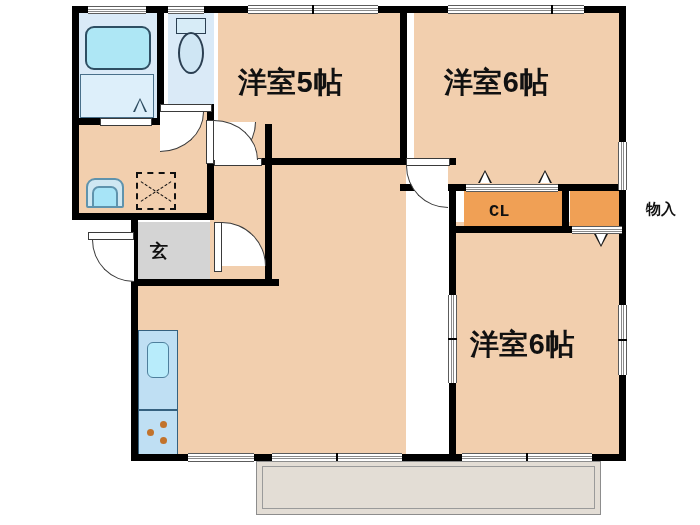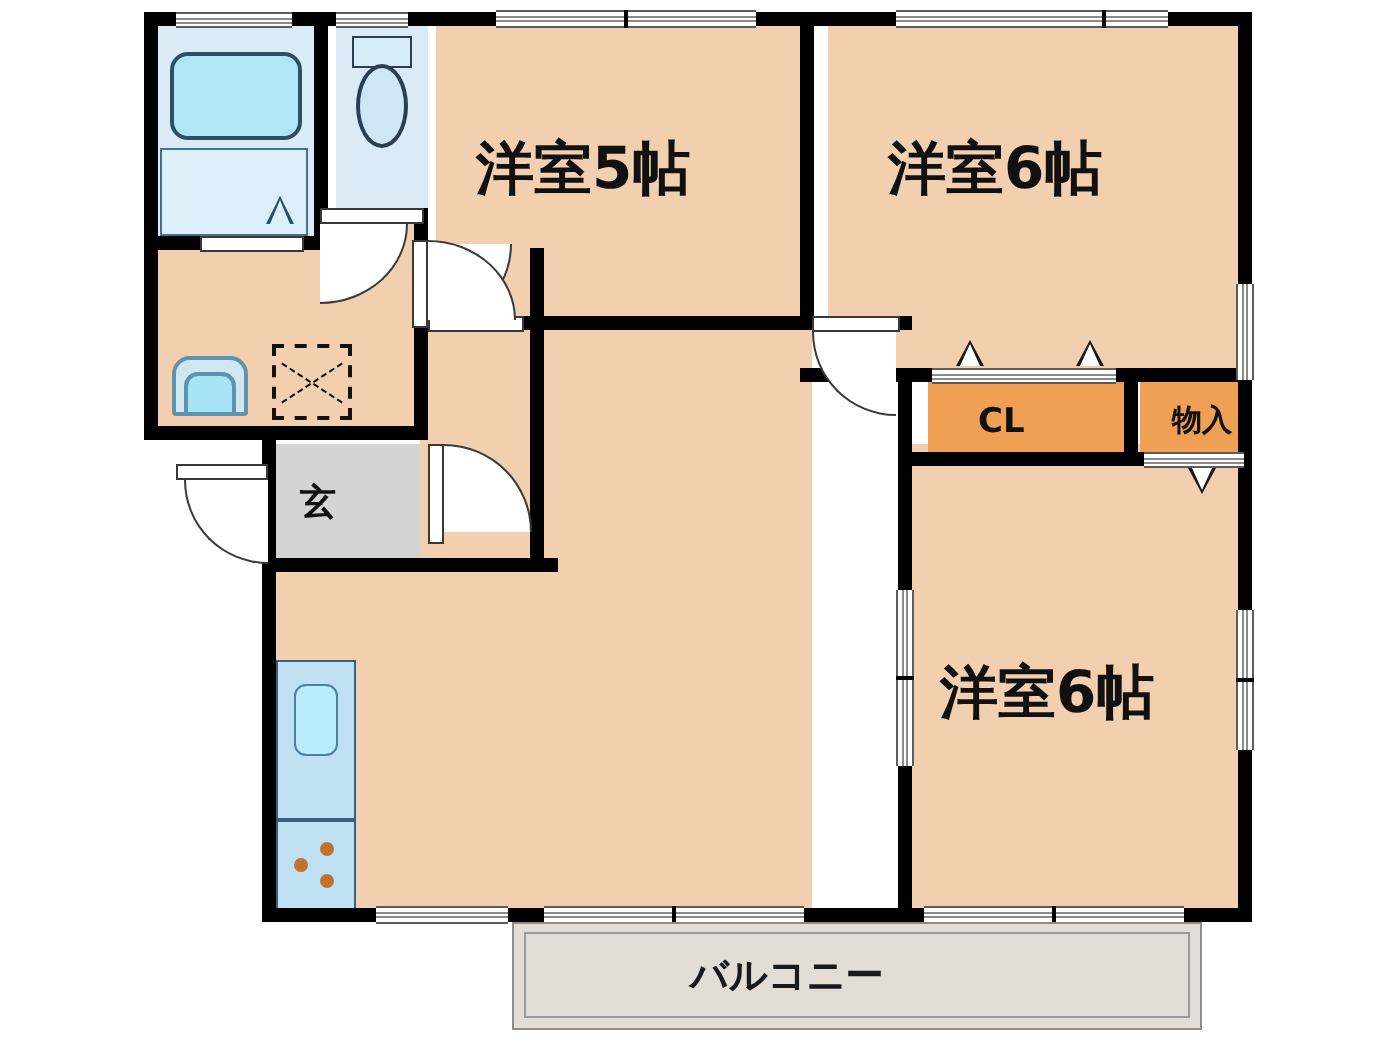--- a/index.html
+++ b/index.html
@@ -1,18 +1,18 @@
 <!DOCTYPE html>
 <html><head>
 <meta charset="utf-8">
 <style>
   html,body{margin:0;padding:0;background:#ffffff;}
   body{width:700px;height:525px;overflow:hidden;
        font-family:"DejaVu Sans","Liberation Sans",sans-serif;}
-  #plan{position:relative;width:604px;height:525px;background:#ffffff;}
+  #plan{position:relative;width:604px;height:525px;background:#ffffff;font-family:Liberation Mono, monospace;}
 
   
   .room      {position:absolute;background:#f2cfae;}
   .wetroom   {position:absolute;background:#daeaf7;}
   .genkan    {position:absolute;background:#d4d4d4;}
   .closet    {position:absolute;background:#f0a055;}
   .balcony   {position:absolute;background:#e3ddd5;border:1px solid #8d8d8d;box-sizing:border-box;}
   .balcony-inner{position:absolute;border:1px solid #9a9a9a;box-sizing:border-box;}
   .wall      {position:absolute;background:#000000;}
 
@@ -206,21 +206,20 @@
 
   <div class="lbl lbl-room" style="left:238px;top:70px;">洋室5帖</div>
 
   <div class="lbl lbl-room" style="left:444px;top:70px;">洋室6帖</div>
 
 
   <div class="lbl lbl-room" style="left:470px;top:332px;">洋室6帖</div>
 
   <div class="lbl lbl-cl" style="left:489px;top:203px;">CL</div>
 
-  <div class="lbl lbl-mono" style="left:546px;top:203px;padding-left:40px;">物入</div>
+  <div class="lbl lbl-mono" style="left:606px;top:203px;padding-left:40px;">物入</div>
 
   <div class="lbl lbl-gen" style="left:150px;top:243px;">玄</div>
 
   <div class="balcony" style="left:256px;top:461px;width:345px;height:54px;"></div>
   <div class="balcony-inner" style="left:262px;top:466px;width:333px;height:43px;"></div>
-  <div class="lbl lbl-bal" style="left:345px;top:479px;">バルコニー</div>
 
 </div>
 
 </body></html>

